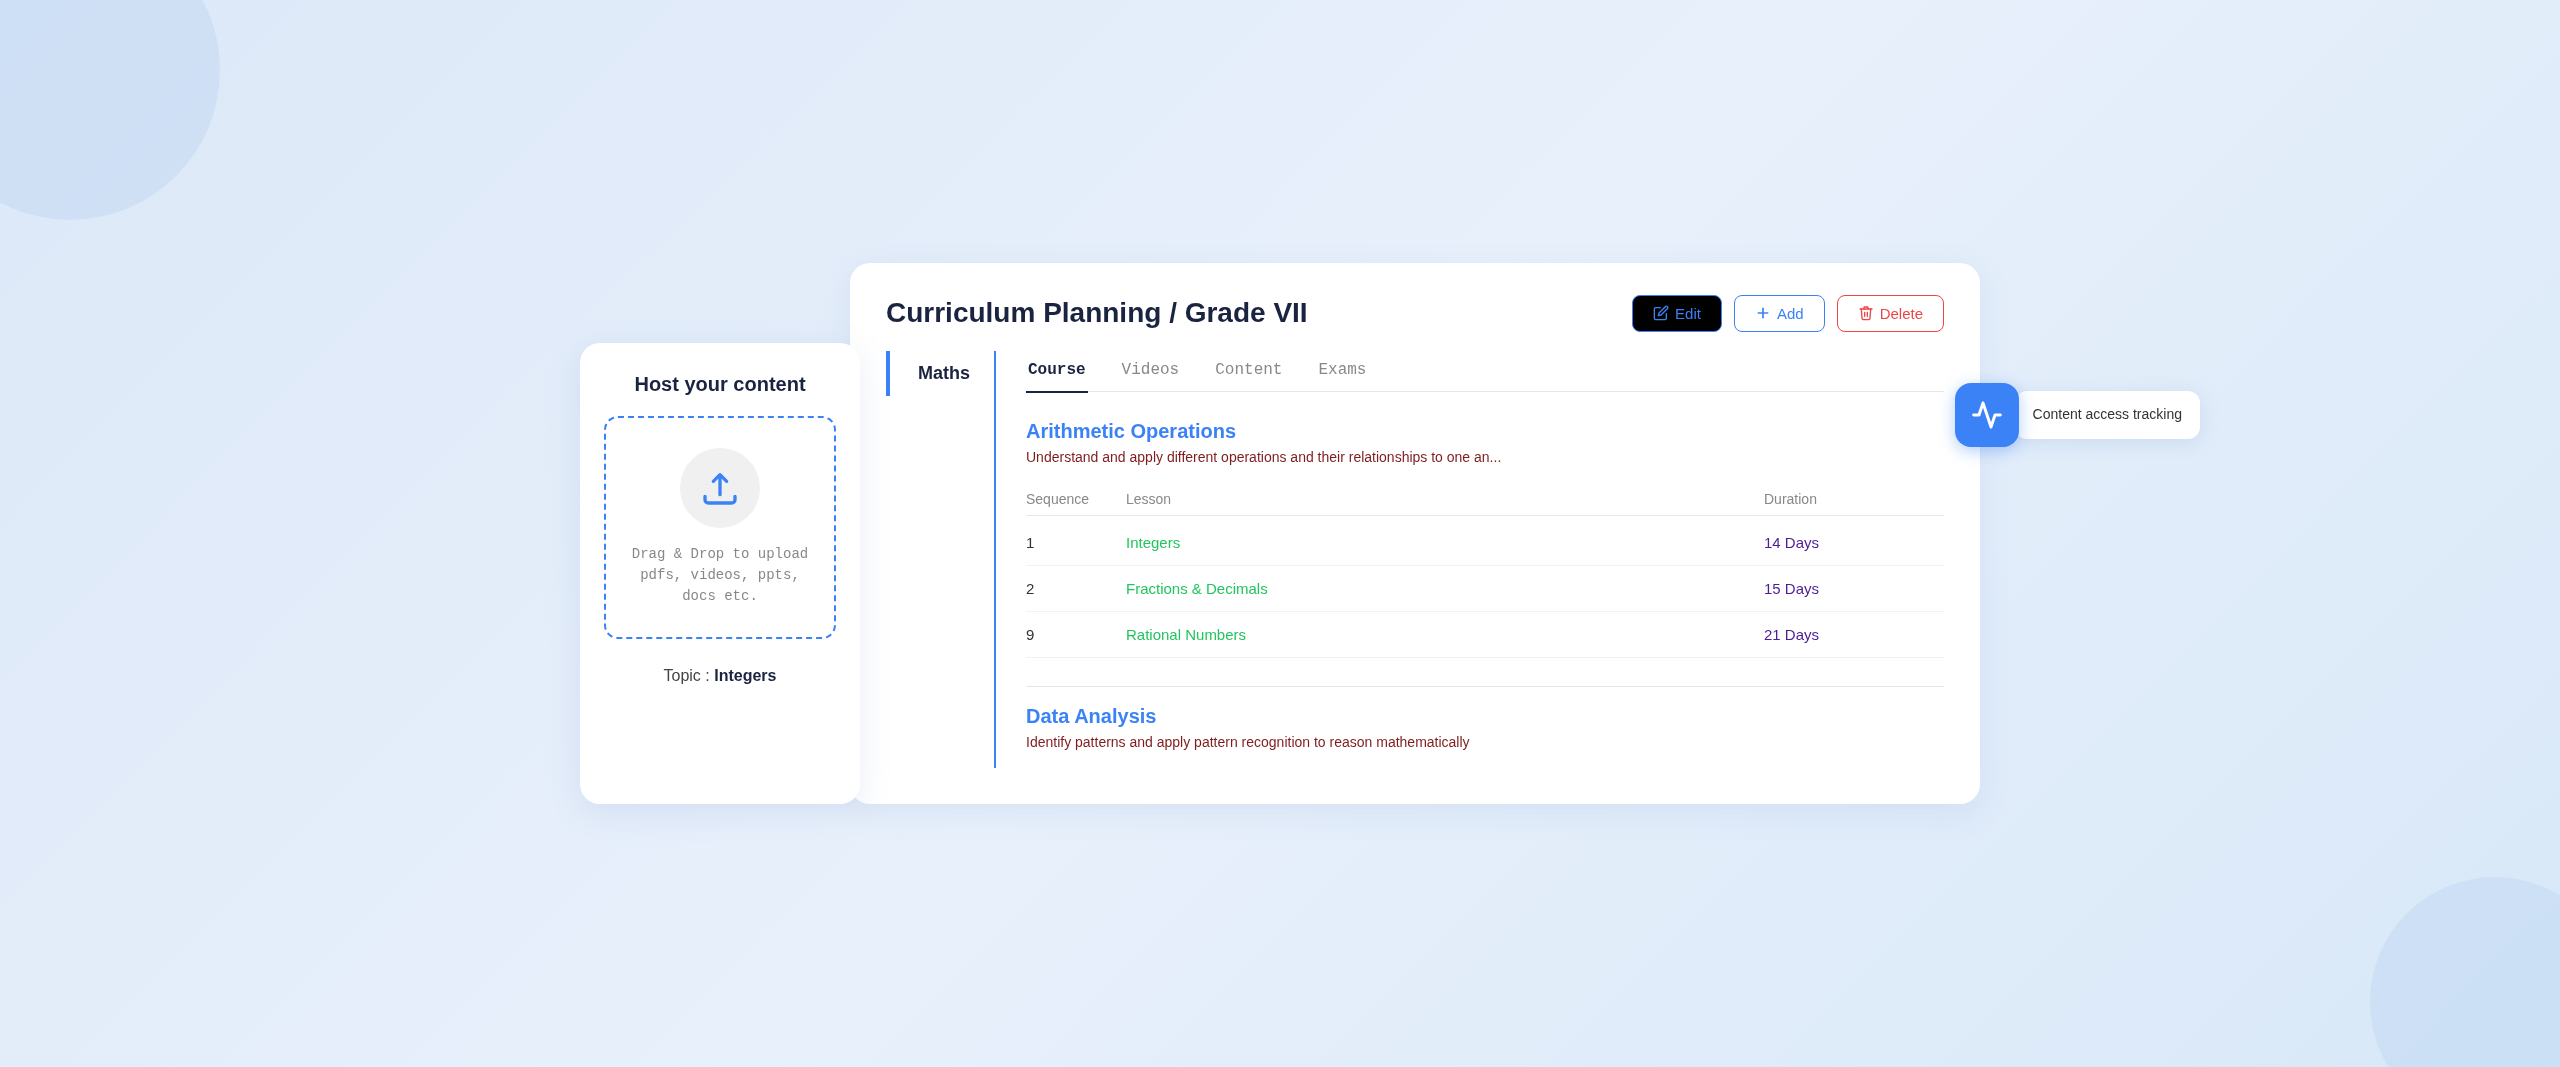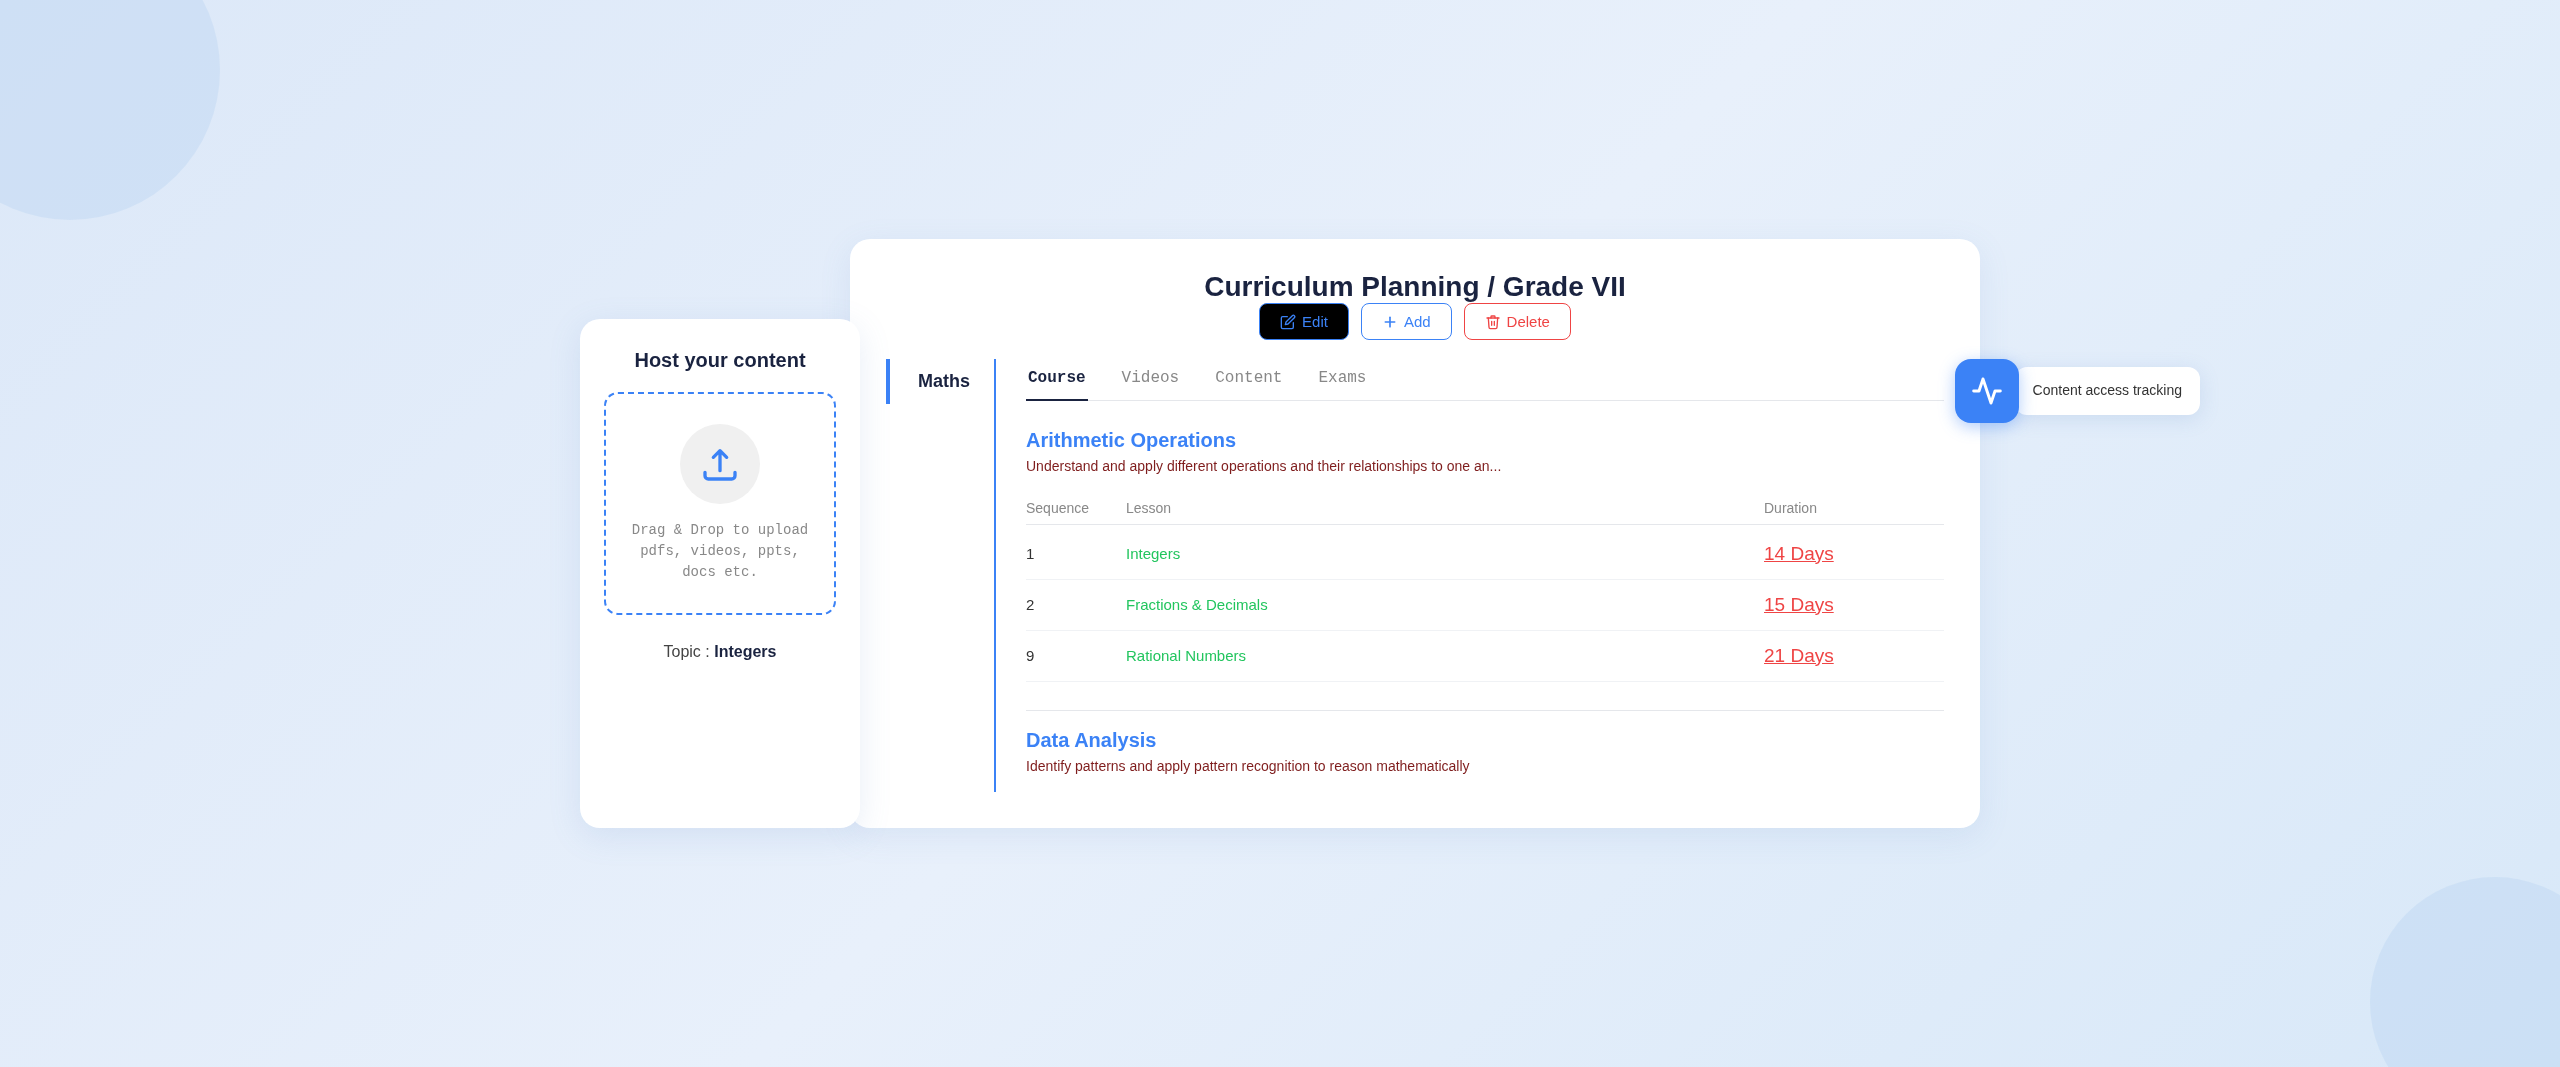--- a/index.html
+++ b/index.html
@@ -125,21 +125,20 @@
       z-index: 1;
       position: relative;
     }
 
     
     .header {
       display: flex;
       align-items: center;
       justify-content: space-between;
       margin-bottom: 19px;
-      flex-direction: column;
     }
 
     .page-title {
       font-size: 28px;
       font-weight: 700;
       color: #1a2340;
     }
 
     .header-actions {
       display: flex;
@@ -277,23 +276,22 @@
       color: #333;
     }
 
     .table-row .lesson-name {
       font-size: 15px;
       color: #22c55e;
       font-weight: 500;
     }
 
     .table-row .duration {
-      font-size: 19px;
-      color: #ef4444;
-      text-decoration: underline;
+      font-size: 15px;
+      color: #4c1d95;
     }
 
     .section-divider {
       border: none;
       border-top: 1.5px solid #e5e7eb;
       margin: 8px 0 18px;
     }
 
     
     .feature-cards {

